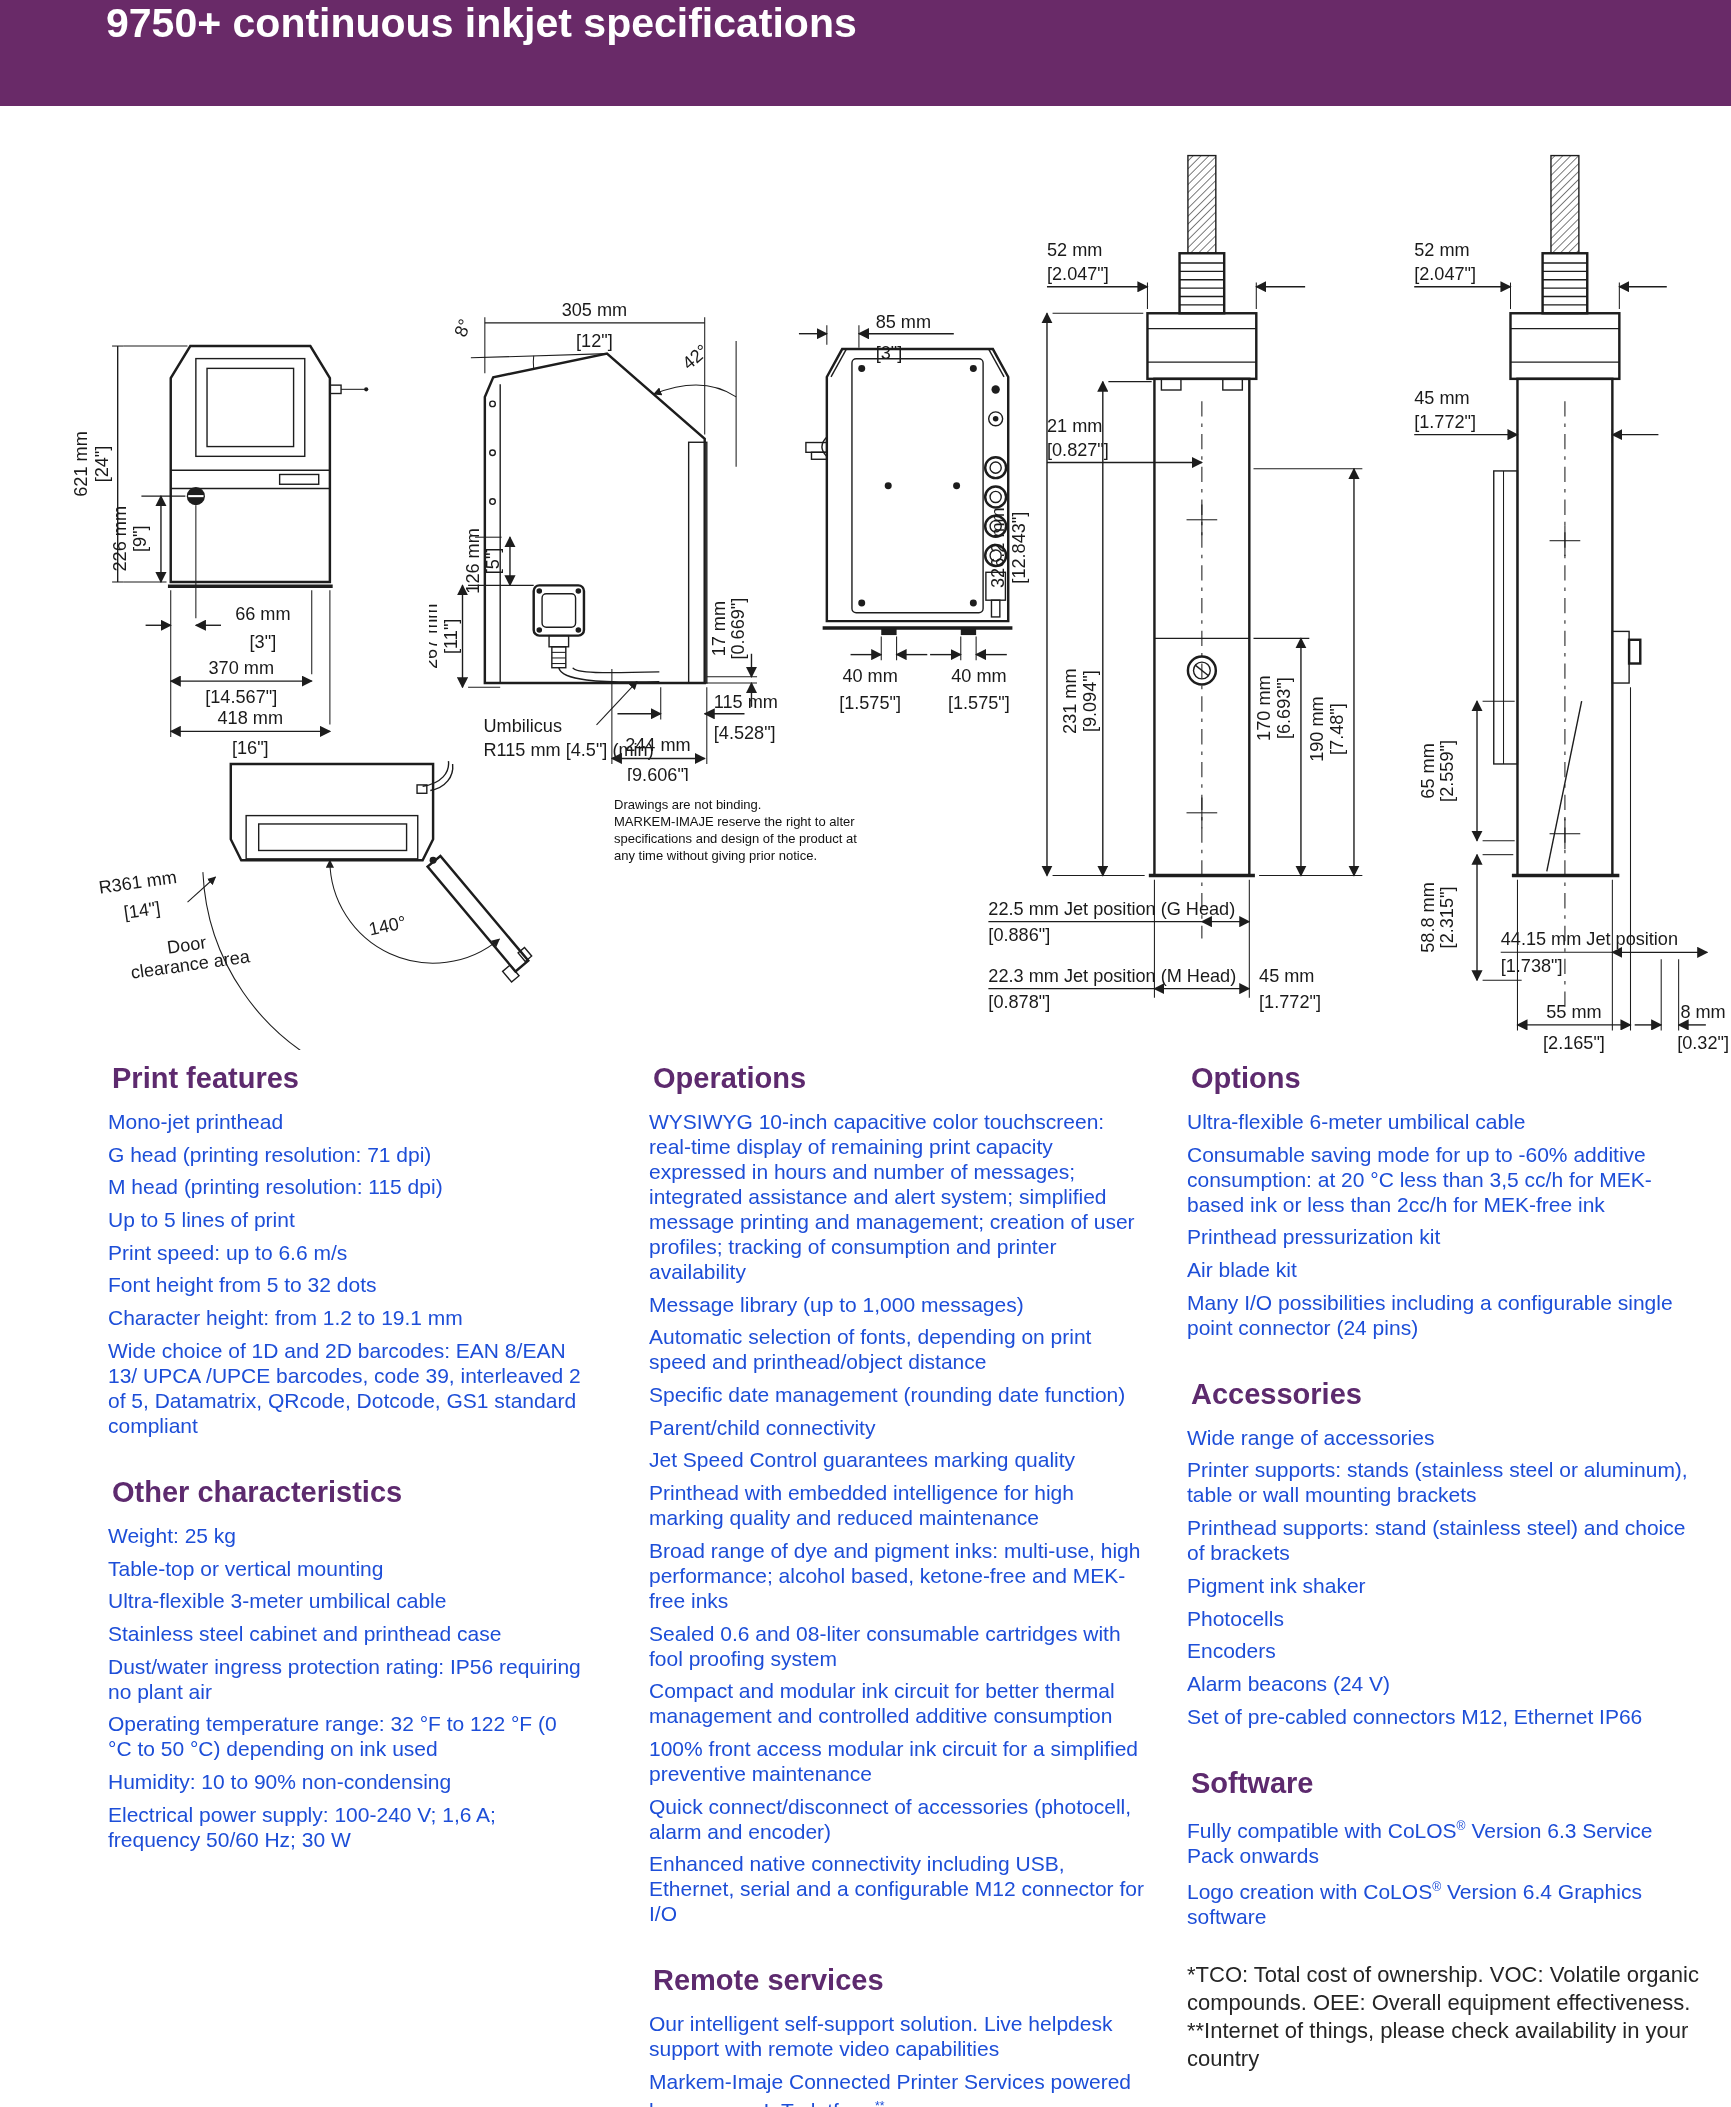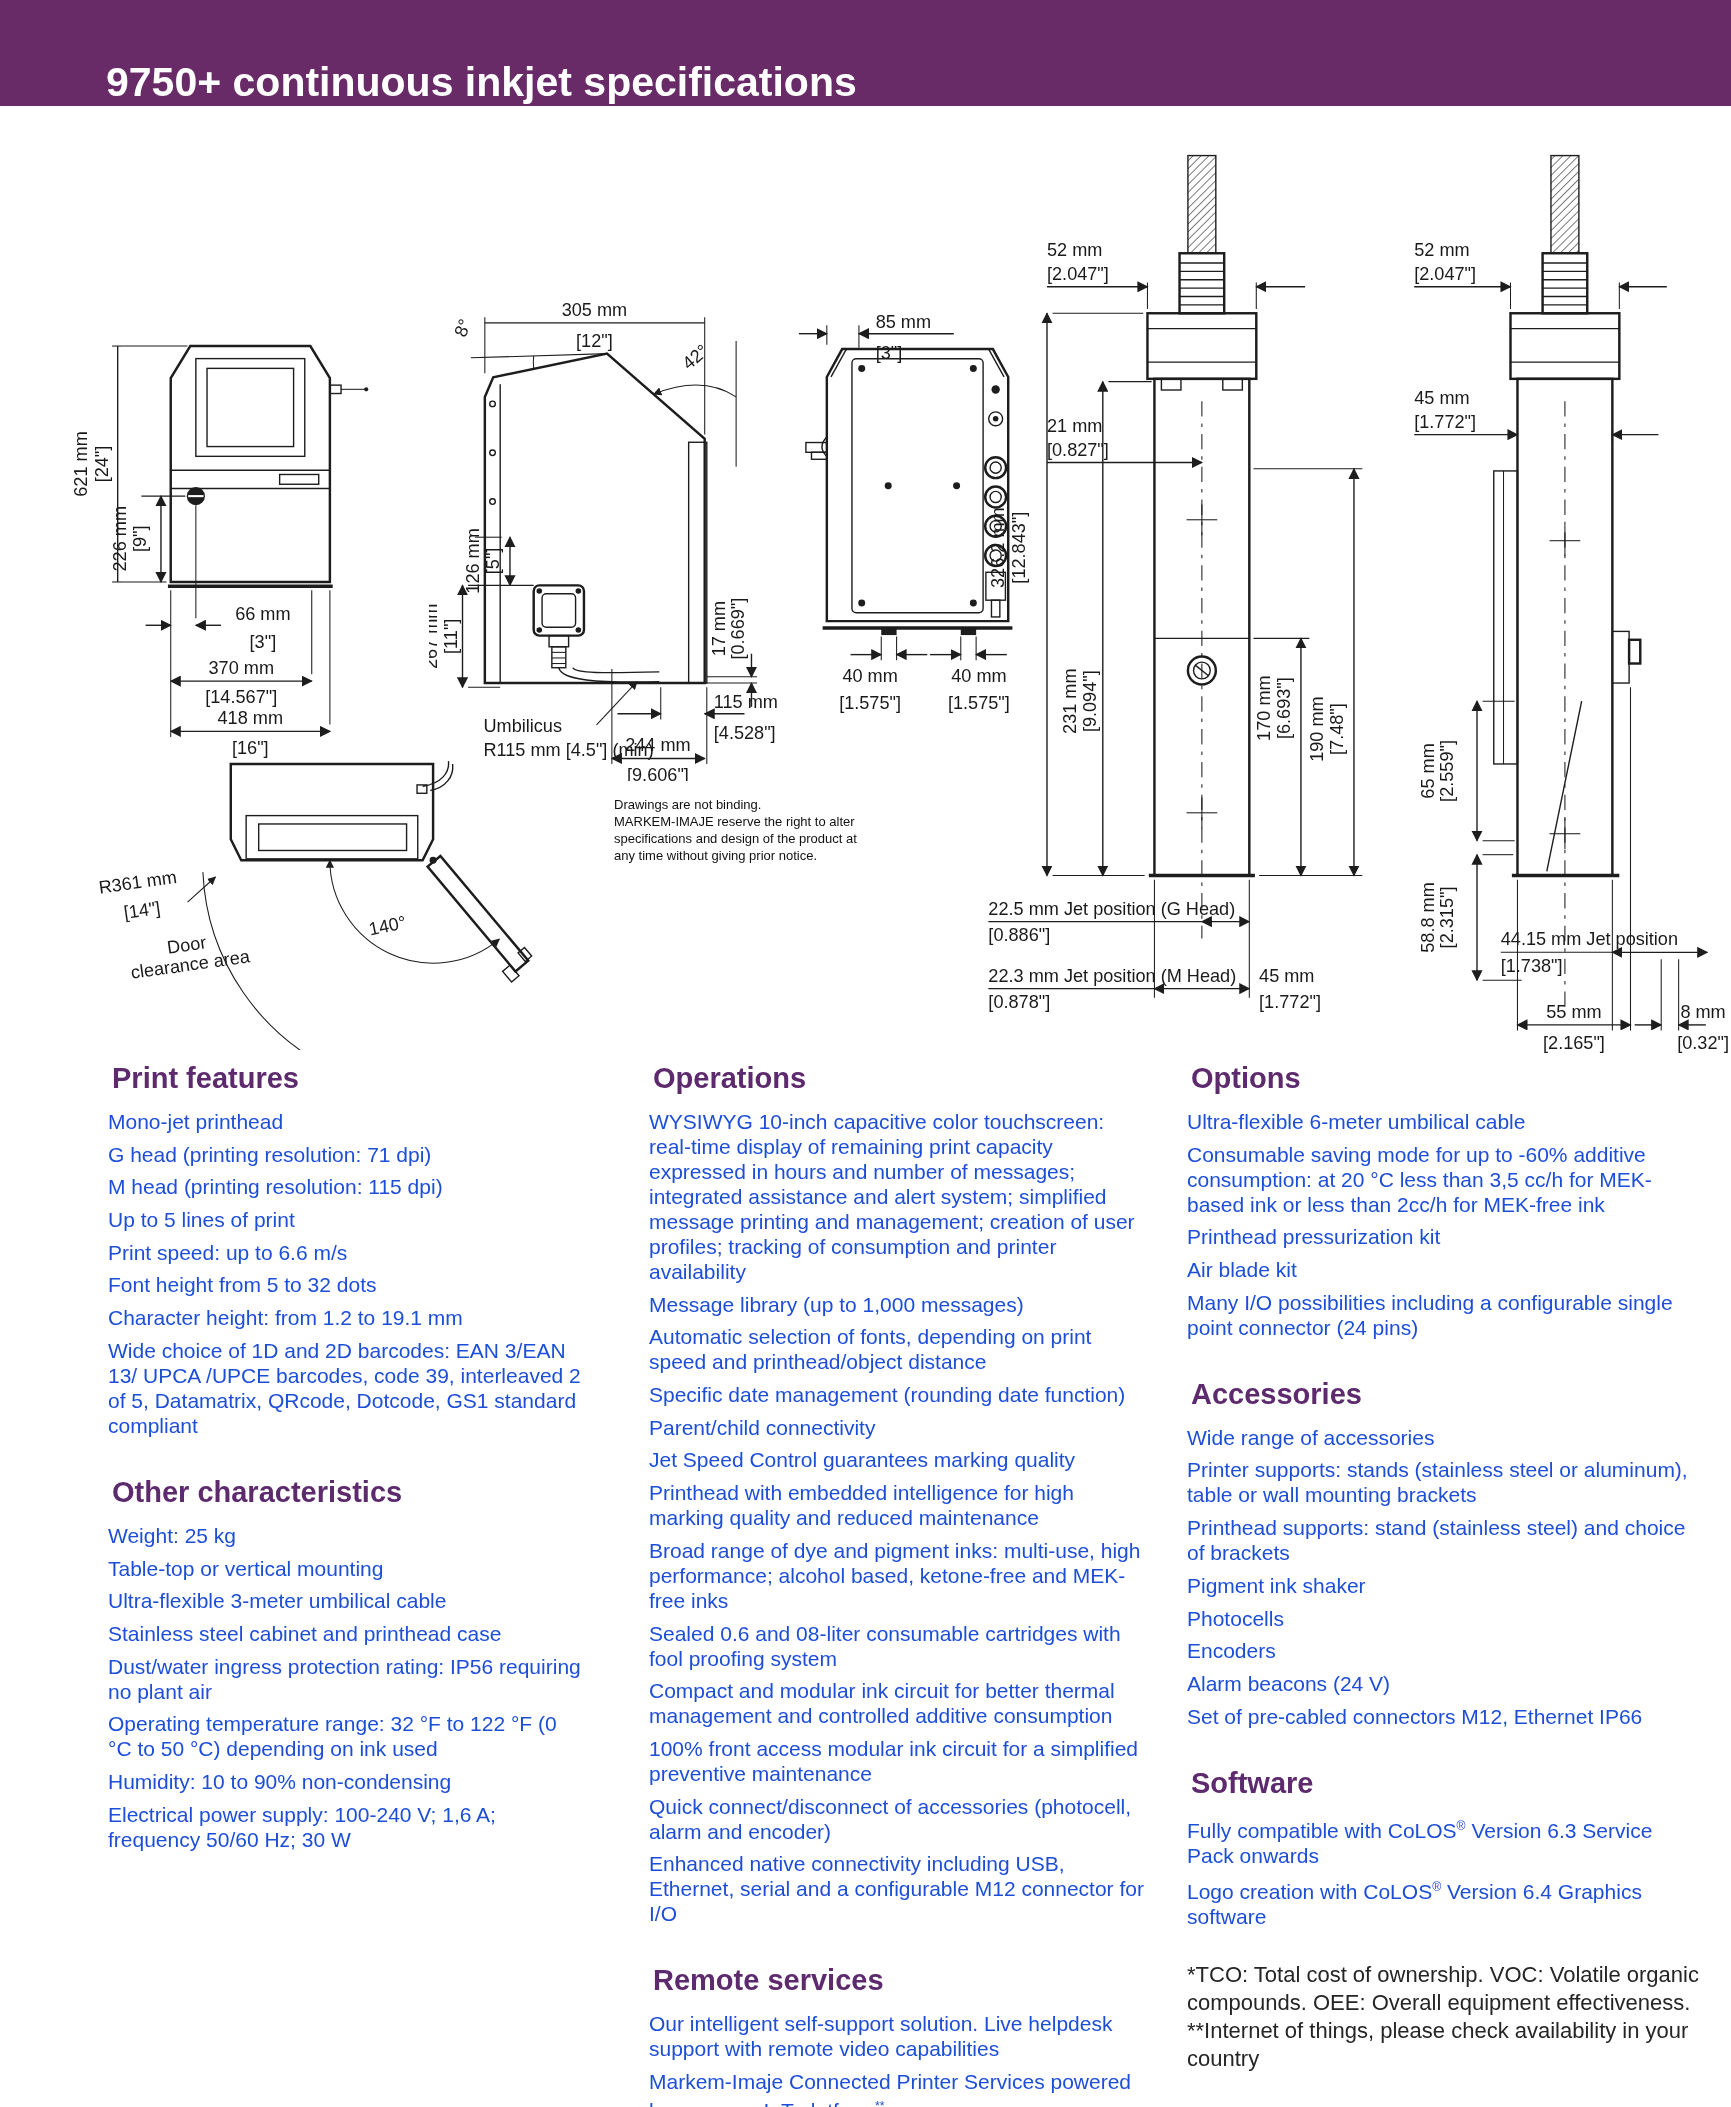--- a/index.html
+++ b/index.html
@@ -1,19 +1,19 @@
 <!DOCTYPE html>
 <html style="font-size:11.2px"><head>
 <meta charset="utf-8">
 <style>
   html,body{margin:0;padding:0;}
   body{width:1731px;height:2108px;position:relative;background:#ffffff;
        font-family:"Liberation Sans","DejaVu Sans",sans-serif;overflow:hidden;}
   .header{position:absolute;left:0;top:0;width:1731px;height:106px;background:#692a68;
-          display:flex;align-items:flex-end;}
+          display:flex;align-items:flex-start;}
   .header h1{color:#ffffff;font-size:41px;font-weight:700;margin:0 0 0 106px;letter-spacing:0;}
   .drawing{position:absolute;}
   svg{overflow:hidden;}
   .ol{stroke:#1d1d1d;stroke-width:3.5;fill:none;}
   .ol2{stroke:#1d1d1d;stroke-width:2;fill:none;}
   .xl{stroke:#1d1d1d;stroke-width:1.5;fill:none;}
   .dl{stroke:#1d1d1d;stroke-width:2;fill:none;}
   .cl{stroke:#1d1d1d;stroke-width:1.5;fill:none;stroke-dasharray:22 10 5 10;}
   .thick{stroke:#1d1d1d;stroke-width:5;fill:none;}
   .dt{font-size:26px;fill:#1a1a1a;font-family:"Liberation Sans","DejaVu Sans",sans-serif;}
@@ -409,21 +409,21 @@
 
 <section class="col c1">
   <h2>Print features</h2>
   <p class="it">Mono-jet printhead</p>
   <p class="it">G head (printing resolution: 71 dpi)</p>
   <p class="it">M head (printing resolution: 115 dpi)</p>
   <p class="it">Up to 5 lines of print</p>
   <p class="it">Print speed: up to 6.6 m/s</p>
   <p class="it">Font height from 5 to 32 dots</p>
   <p class="it">Character height: from 1.2 to 19.1 mm</p>
-  <p class="it">Wide choice of 1D and 2D barcodes: EAN 3/EAN 13/ UPCA /UPCE barcodes, code 39, interleaved 2 of 5, Datamatrix, QRcode, Dotcode, GS1 standard compliant</p>
+  <p class="it">Wide choice of 1D and 2D barcodes: EAN 8/EAN 13/ UPCA /UPCE barcodes, code 39, interleaved 2 of 5, Datamatrix, QRcode, Dotcode, GS1 standard compliant</p>
   <h2 class="mt">Other characteristics</h2>
   <p class="it">Weight: 25 kg</p>
   <p class="it">Table-top or vertical mounting</p>
   <p class="it">Ultra-flexible 3-meter umbilical cable</p>
   <p class="it">Stainless steel cabinet and printhead case</p>
   <p class="it">Dust/water ingress protection rating: IP56 requiring no plant air</p>
   <p class="it">Operating temperature range: 32 °F to 122 °F (0 °C to 50 °C) depending on ink used</p>
   <p class="it">Humidity: 10 to 90% non-condensing</p>
   <p class="it">Electrical power supply: 100-240 V; 1,6 A; frequency 50/60 Hz; 30 W</p>
 </section>

